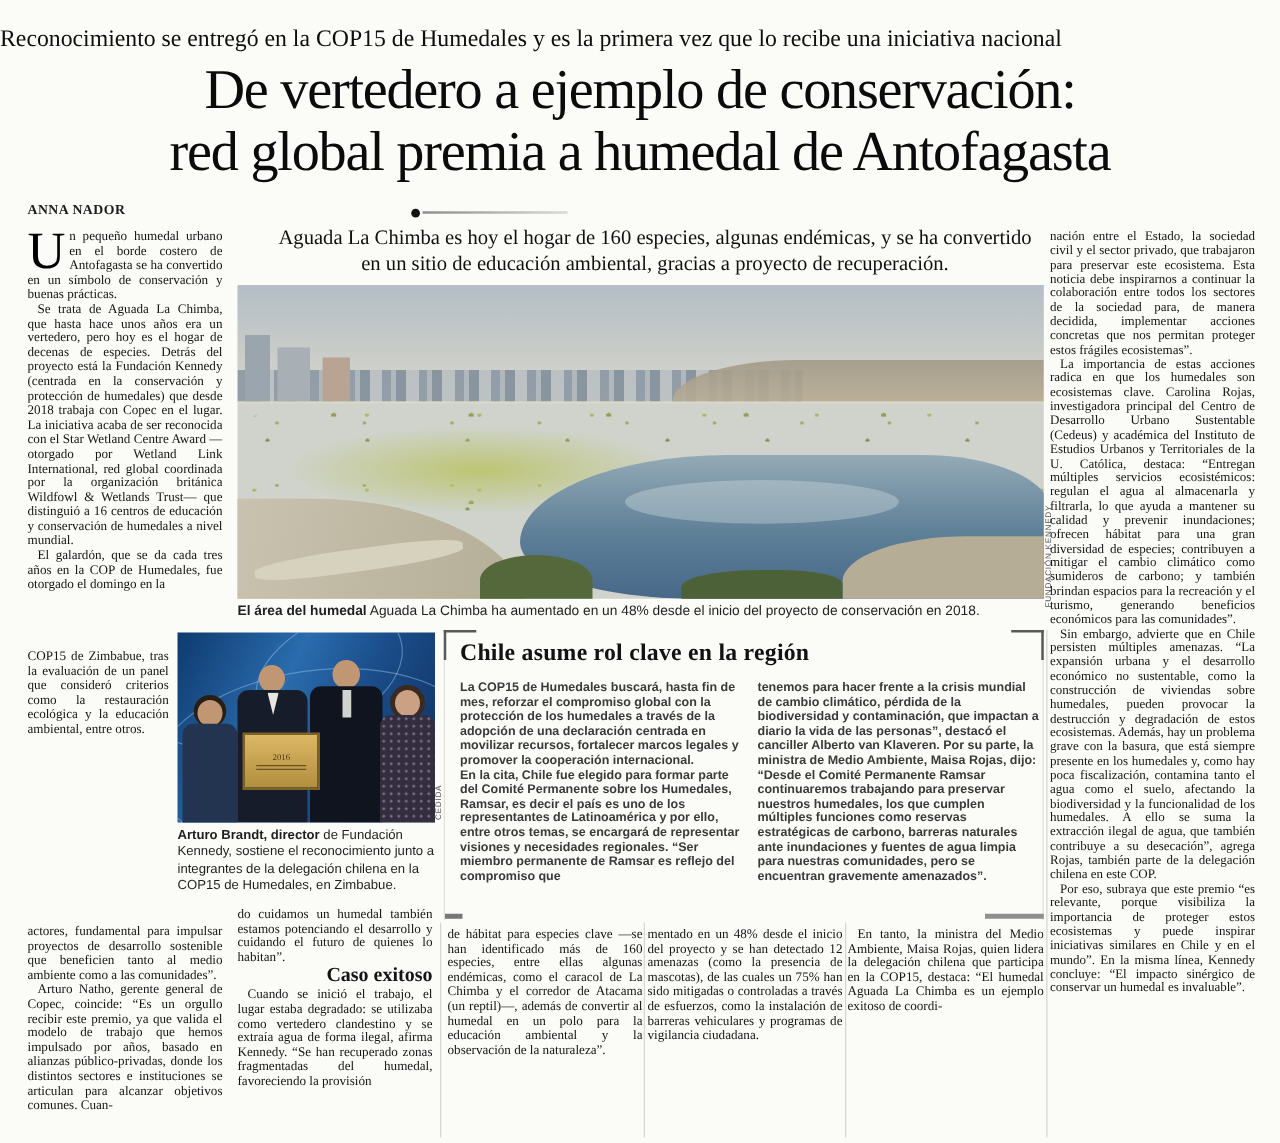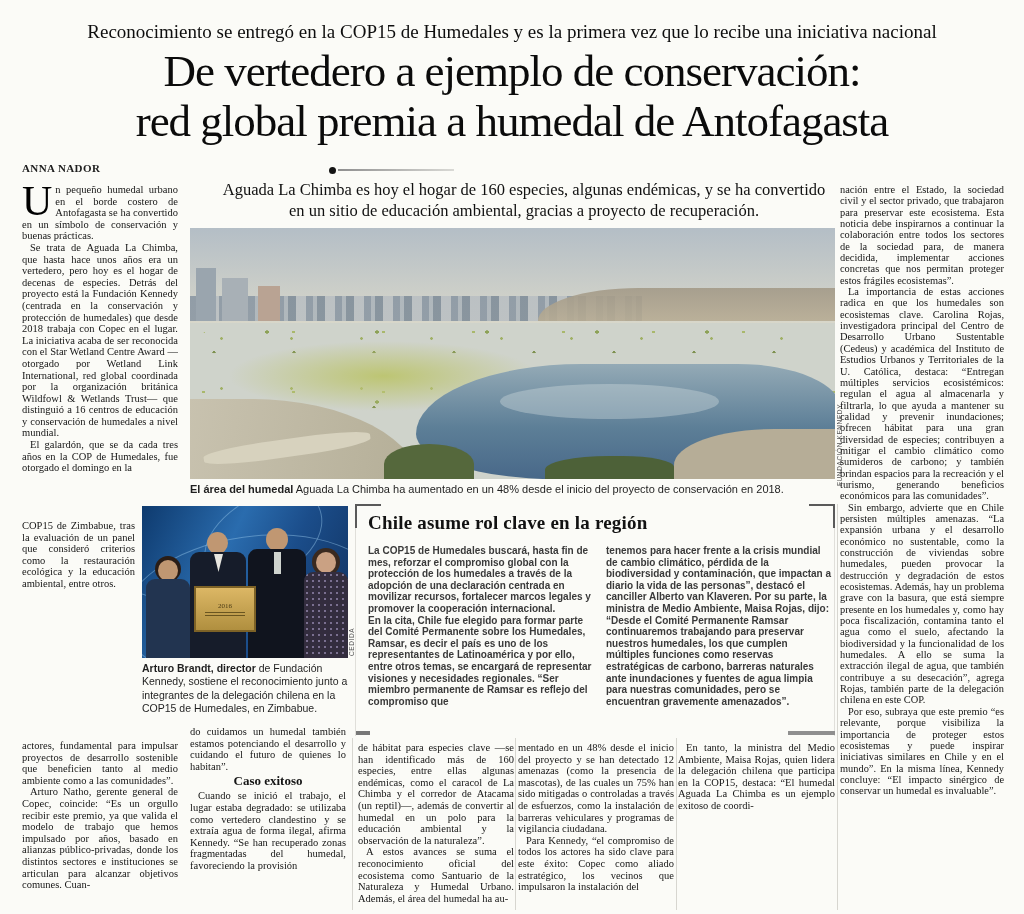--- a/index.html
+++ b/index.html
@@ -1,33 +1,33 @@
 <!DOCTYPE html>
 <html lang="es"><head>
 <meta charset="utf-8">
 <style>
   html,body{margin:0;padding:0}
   body{width:1024px;height:914px;background:#fbfbf7;position:relative;overflow:hidden;
        font-family:"Liberation Serif",serif;color:#1a1a1a}
   .abs{position:absolute}
   
-  .kicker{left:0;right:0;top:21px;text-align:center;font-size:19px;color:#0e0e0e}
+  .kicker{left:0;right:0;top:21px;font-size:19px;color:#0e0e0e}
   .hl{left:0;right:0;text-align:center;font-size:45px;line-height:48px;letter-spacing:-1px;color:#0b0b0b}
   #hl1{top:47px} #hl2{top:97px}
   .byline{left:22px;top:162px;font-family:Liberation Serif, serif;font-weight:bold;
           font-size:11px;letter-spacing:.4px;color:#1d1d1d}
   .lead{left:213px;top:179px;width:622px;text-align:center;font-size:16.5px;line-height:21px;color:#101010}
   .divider-dot{left:329px;top:167px;width:7px;height:7px;border-radius:50%;background:#141414}
   .divider-line{left:338px;top:169px;width:116px;height:2px;background:linear-gradient(to right,#8f8f8f,#d9d9d5)}
   
   .col{font-size:10.5px;line-height:11.6px;text-align:justify;overflow:hidden;color:#151515;hyphens:auto}
   .col p{margin:0}
   .col p.ind{text-indent:8px}
   .dropcap{float:left;font-size:42px;line-height:34px;padding-right:3px;color:#000}
-  .subhead{font-weight:bold;font-size:13px;line-height:18px;margin:7px 0 4px 0;text-align:center}
+  .subhead{font-weight:bold;font-size:16px;line-height:18px;margin:7px 0 4px 0;text-align:right}
   #col1a{left:22px;top:184px;width:156px;height:334px}
   #col1b{left:22px;top:520px;width:113px;height:216px}
   #col1c{left:22px;top:740px;width:156px;height:172px}
   #col2b{left:190px;top:726px;width:156px;height:186px}
   #col3b{left:358px;top:742px;width:156px;height:170px}
   #col4b{left:518px;top:742px;width:156px;height:170px}
   #col5b{left:678px;top:742px;width:157px;height:170px}
   #col6{left:840px;top:184px;width:164px;height:727px;font-size:10.4px;line-height:11.35px}
   
   .caption{font-family:"Liberation Sans",sans-serif;color:#1f1f1f}
@@ -206,25 +206,23 @@
 <div class="abs boxcol" id="box-left">
   <p>La COP15 de Humedales buscará, hasta fin de mes, reforzar el compromiso global con la protección de los humedales a través de la adopción de una declaración centrada en movilizar recursos, fortalecer marcos legales y promover la cooperación internacional.</p>
   <p>En la cita, Chile fue elegido para formar parte del Comité Permanente sobre los Humedales, Ramsar, es decir el país es uno de los representantes de Latinoamérica y por ello, entre otros temas, se encargará de representar visiones y necesidades regionales. “Ser miembro permanente de Ramsar es reflejo del compromiso que</p>
 </div>
 <div class="abs boxcol" id="box-right">
   <p>tenemos para hacer frente a la crisis mundial de cambio climático, pérdida de la biodiversidad y contaminación, que impactan a diario la vida de las personas”, destacó el canciller Alberto van Klaveren. Por su parte, la ministra de Medio Ambiente, Maisa Rojas, dijo: “Desde el Comité Permanente Ramsar continuaremos trabajando para preservar nuestros humedales, los que cumplen múltiples funciones como reservas estratégicas de carbono, barreras naturales ante inundaciones y fuentes de agua limpia para nuestras comunidades, pero se encuentran gravemente amenazados”.</p>
 </div>
 
 <div class="abs col" id="col3b">
   <p>de hábitat para especies clave —se han identificado más de 160 especies, entre ellas algunas endémicas, como el caracol de La Chimba y el corredor de Atacama (un reptil)—, además de convertir al humedal en un polo para la educación ambiental y la observación de la naturaleza”.</p>
-  <p class="ind">A estos avances se suma el reconocimiento oficial del ecosistema como Santuario de la Naturaleza y Humedal Urbano. Además, el área del humedal ha au-</p>
 </div>
 <div class="abs col" id="col4b">
   <p>mentado en un 48% desde el inicio del proyecto y se han detectado 12 amenazas (como la presencia de mascotas), de las cuales un 75% han sido mitigadas o controladas a través de esfuerzos, como la instalación de barreras vehiculares y programas de vigilancia ciudadana.</p>
-  <p class="ind">Para Kennedy, “el compromiso de todos los actores ha sido clave para este éxito: Copec como aliado estratégico, los vecinos que impulsaron la instalación del</p>
 </div>
 <div class="abs col" id="col5b">
   <p class="ind">En tanto, la ministra del Medio Ambiente, Maisa Rojas, quien lidera la delegación chilena que participa en la COP15, destaca: “El humedal Aguada La Chimba es un ejemplo exitoso de coordi-</p>
 </div>
 
 <div class="abs col" id="col6">
   <p>nación entre el Estado, la sociedad civil y el sector privado, que trabajaron para preservar este ecosistema. Esta noticia debe inspirarnos a continuar la colaboración entre todos los sectores de la sociedad para, de manera decidida, implementar acciones concretas que nos permitan proteger estos frágiles ecosistemas”.</p>
   <p class="ind">La importancia de estas acciones radica en que los humedales son ecosistemas clave. Carolina Rojas, investigadora principal del Centro de Desarrollo Urbano Sustentable (Cedeus) y académica del Instituto de Estudios Urbanos y Territoriales de la U. Católica, destaca: “Entregan múltiples servicios ecosistémicos: regulan el agua al almacenarla y filtrarla, lo que ayuda a mantener su calidad y prevenir inundaciones; ofrecen hábitat para una gran diversidad de especies; contribuyen a mitigar el cambio climático como sumideros de carbono; y también brindan espacios para la recreación y el turismo, generando beneficios económicos para las comunidades”.</p>
   <p class="ind">Sin embargo, advierte que en Chile persisten múltiples amenazas. “La expansión urbana y el desarrollo económico no sustentable, como la construcción de viviendas sobre humedales, pueden provocar la destrucción y degradación de estos ecosistemas. Además, hay un problema grave con la basura, que está siempre presente en los humedales y, como hay poca fiscalización, contamina tanto el agua como el suelo, afectando la biodiversidad y la funcionalidad de los humedales. A ello se suma la extracción ilegal de agua, que también contribuye a su desecación”, agrega Rojas, también parte de la delegación chilena en este COP.</p>
   <p class="ind">Por eso, subraya que este premio “es relevante, porque visibiliza la importancia de proteger estos ecosistemas y puede inspirar iniciativas similares en Chile y en el mundo”. En la misma línea, Kennedy concluye: “El impacto sinérgico de conservar un humedal es invaluable”.</p>

